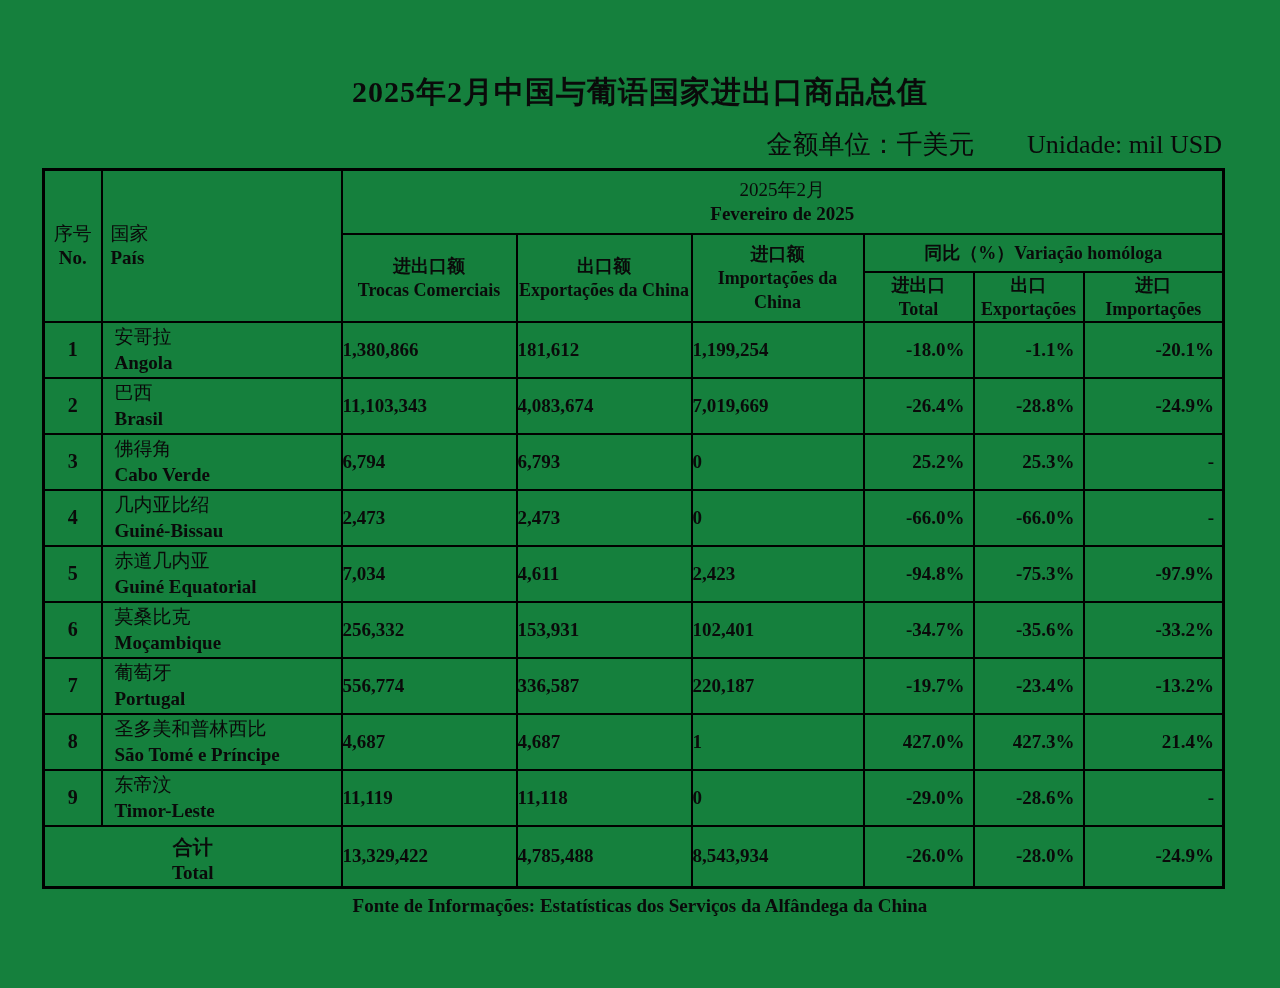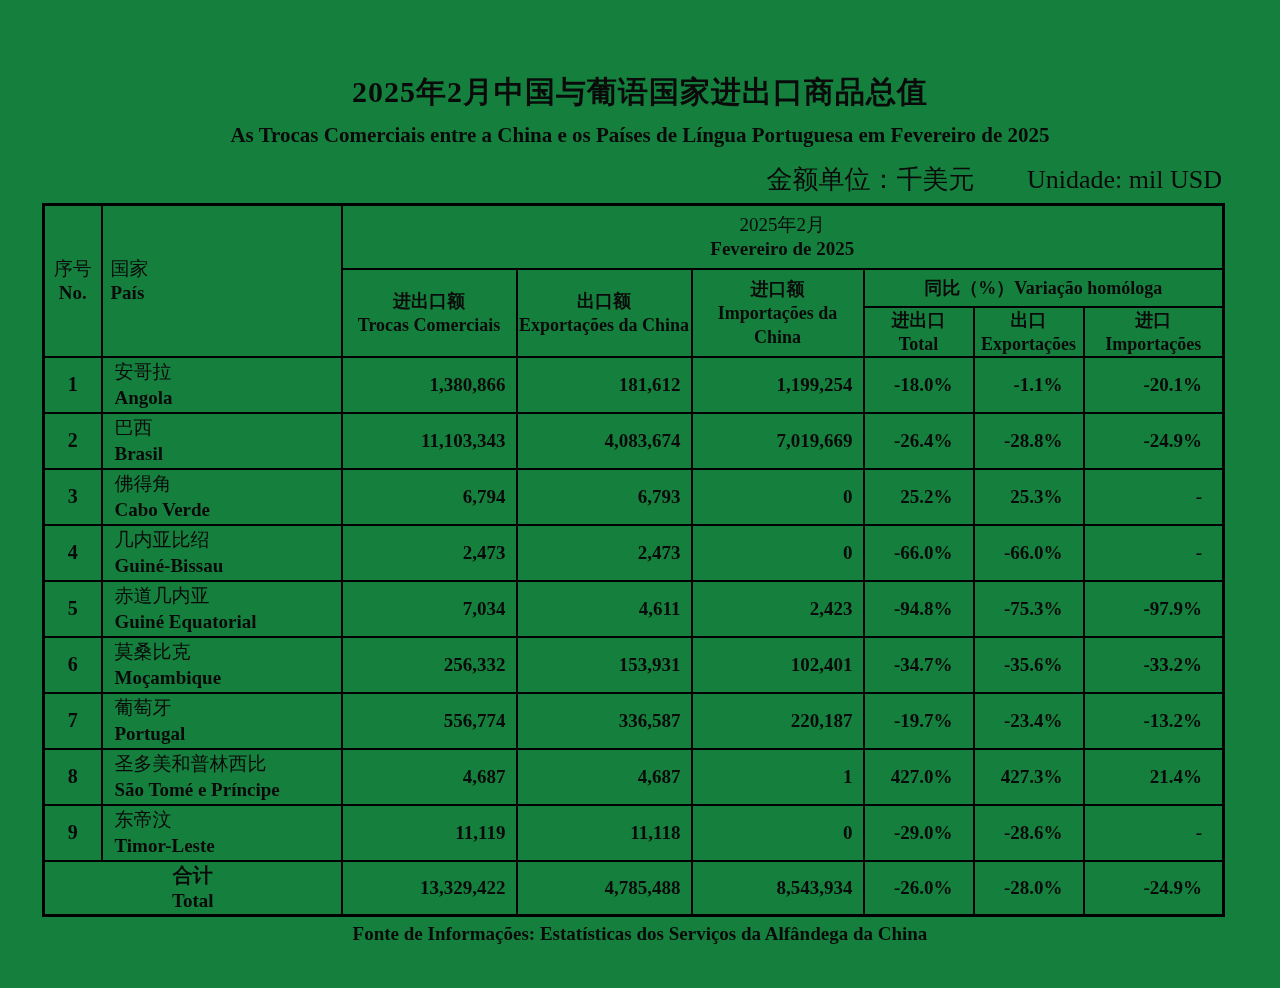--- a/index.html
+++ b/index.html
@@ -69,33 +69,32 @@
 
   td.cell-no {
     text-align: center;
     font-weight: bold;
     font-size: 20px;
   }
   td.cell-country { padding-left: 12px; }
   td.cell-country .zh { display: block; font-size: 19px; line-height: 26px; font-weight: normal; }
   td.cell-country .pt { display: block; font-size: 19px; line-height: 26px; font-weight: bold; }
   td.cell-num {
-    text-align: right;
     padding-right: 10px;
     font-weight: bold;
     font-size: 19px;
   }
   td.cell-pct {
     text-align: right;
-    padding-right: 20px;
+    padding-right: 8px;
     font-weight: bold;
     font-size: 19px;
   }
   td.cell-total-label { text-align: center; }
-  td.cell-total-label .zh { display: block; font-size: 20px; line-height: 26px; font-weight: bold; }
+  td.cell-total-label .zh { display: block; font-size: 20px; line-height: 26px; font-weight: bold; margin-top: 7px; }
   td.cell-total-label .pt { display: block; font-size: 19px; line-height: 26px; font-weight: bold; }
 
   .footer-zh {
     margin: 12px 0 0 0;
     text-align: center;
     font-size: 20px;
     font-weight: bold;
   }
   .footer-pt {
     margin: 6px 0 0 0;
@@ -103,21 +102,20 @@
     font-size: 19px;
     font-weight: bold;
   }
 </style>
 </head>
 <body>
 
 <div class="page">
 
   <h1 class="doc-title">2025年2月中国与葡语国家进出口商品总值</h1>
-  <h2 class="doc-subtitle">As Trocas Comerciais entre a China e os Países de Língua Portuguesa em Fevereiro de 2025</h2>
 
   <div class="unit-row">
     <span class="unit-zh">金额单位：千美元</span>
     <span class="unit-pt">Unidade: mil USD</span>
   </div>
 
   <table class="trade-table">
     <colgroup>
       <col style="width:58px">
       <col style="width:240px">

